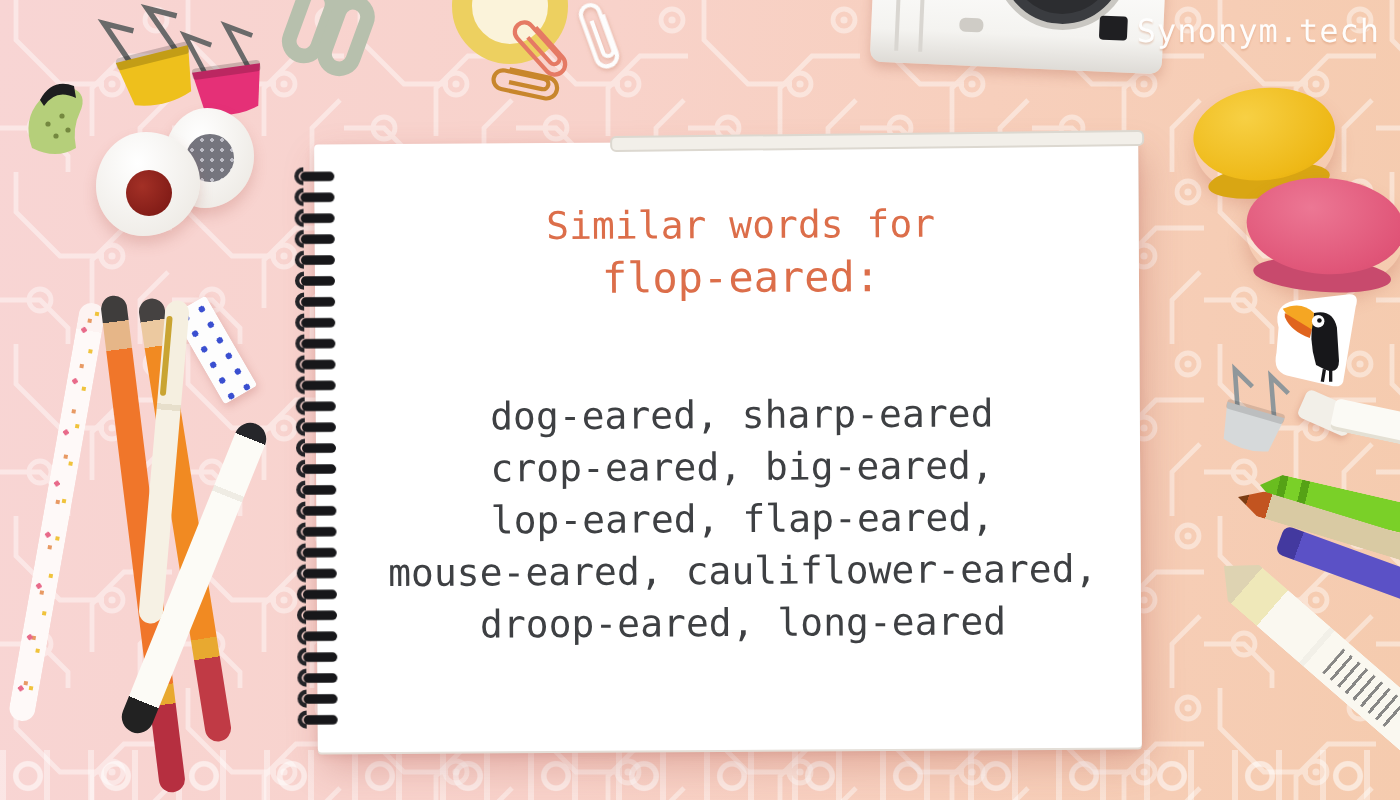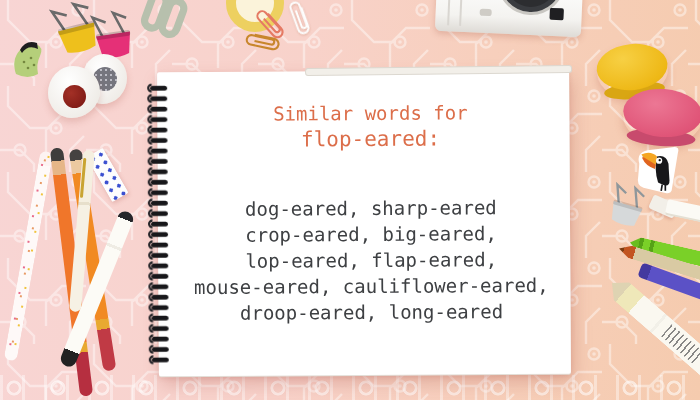--- a/index.html
+++ b/index.html
@@ -204,20 +204,21 @@
   <div class="prop pen pen-cream"></div>
   <div class="prop pen marker-white"></div>
 
   <div class="prop camera">
     <div class="seam" style="left:12px"></div>
     <div class="seam" style="left:24px"></div>
     <div class="lens"></div>
     <div class="btn"></div>
     <div class="shutter"></div>
   </div>
+  <div class="brand">Synonym.tech</div>
 
   <div class="prop mac mac-yellow">
     <div class="foot"></div>
     <div class="shell"></div>
   </div>
   <div class="prop mac mac-pink">
     <div class="foot"></div>
     <div class="shell"></div>
   </div>
   <svg class="prop toucan" width="48" height="50" viewBox="0 0 44 48">

